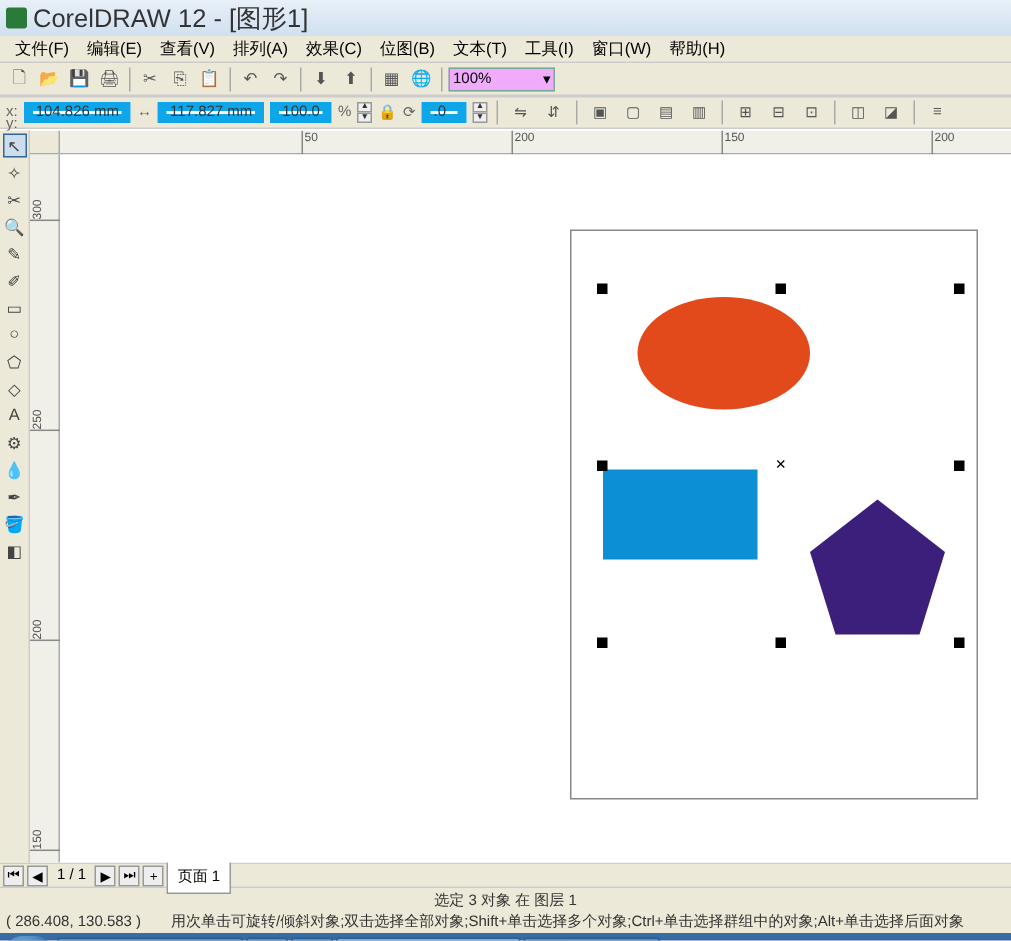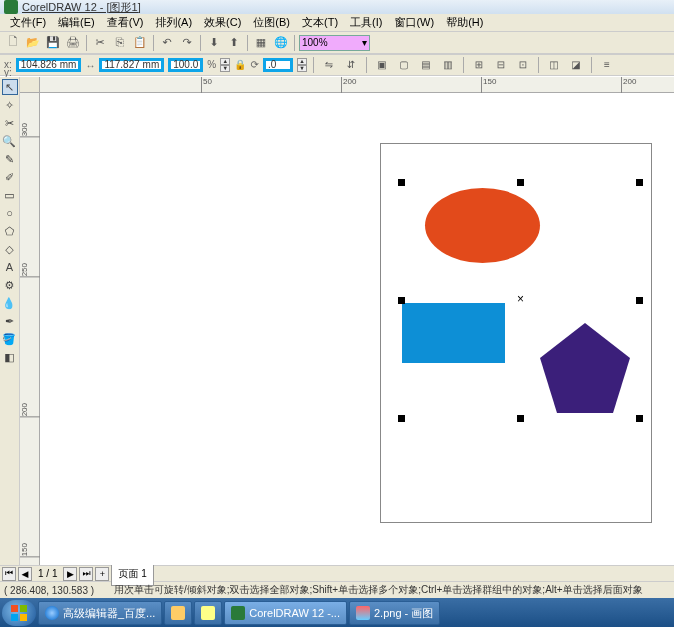--- a/index.html
+++ b/index.html
@@ -1,31 +1,31 @@
 <!DOCTYPE html>
 <html><head>
 <meta charset="utf-8">
 <style>
 * { box-sizing: border-box; margin: 0; padding: 0; font-family: "Microsoft YaHei", Tahoma, sans-serif; }
 body { width: 674px; height: 627px; background: #fff; overflow: hidden; font-size: 11px; }
 
-.titlebar { height: 14px; background: linear-gradient(#e8f0f8,#d0e0f0); display: flex; align-items: center; padding: 0 4px; font-size: 11px; color: #333; text-decoration: underline; }
+.titlebar { height: 24px; background: linear-gradient(#e8f0f8,#d0e0f0); display: flex; align-items: center; padding: 0 4px; font-size: 17px; color: #333; }
 .titlebar .icon { width: 14px; height: 14px; background: #2a7a3a; border-radius: 2px; margin-right: 4px; display:inline-block; }
 
 .menubar { height: 18px; background: #ece9d8; display: flex; align-items: center; padding: 0 4px; font-size: 11px; border-bottom: 1px solid #ccc; }
 .menubar span { padding: 0 6px; cursor: default; }
 
 .toolbar1 { height: 22px; background: #ece9d8; border-bottom: 1px solid #ccc; display: flex; align-items: center; padding: 0 4px; gap: 2px; }
 .tbtn { width: 18px; height: 18px; border: 1px solid transparent; display:inline-flex; align-items:center; justify-content:center; color:#555; }
 .sep { width:1px; height:16px; background:#aaa; margin:0 2px; }
 .zoom-combo { width: 71px; height: 16px; border:1px solid #7a9; background:#f0abfc; font-size:10px; padding:0 2px; display:flex; align-items:center; justify-content:space-between; }
 
 .proprow { height: 22px; background:#ece9d8; border-bottom:1px solid #ccc; display:flex; align-items:center; font-size:10px; padding:0 4px; gap:4px; color:#333; }
 .proprow .lbl { color:#666; }
-.proprow .numfield { border:3px solid #0ea5e9; background:#fff; padding:0 2px; height:14px; min-width:30px; display:inline-flex; align-items:center; }
+.proprow .numfield { border:6px solid #0ea5e9; background:#fff; padding:0 2px; height:14px; min-width:30px; display:inline-flex; align-items:center; }
 .spin { width:10px; display:inline-flex; flex-direction:column; }
 .spin b { height:7px; border:1px solid #999; background:#eee; font-size:6px; line-height:5px; text-align:center; }
 
 .workarea { position: relative; height: 488px; display:flex; }
 .toolbox { width: 20px; background:#ece9d8; border-right:1px solid #ccc; display:flex; flex-direction:column; align-items:center; padding-top:2px; gap:2px; }
 .tool { width:16px; height:16px; border:1px solid transparent; display:flex; align-items:center; justify-content:center; font-size:11px; color:#444; }
 .tool.active { border:1px solid #369; background:#cde; }
 
 .canvas-wrap { flex:1; position:relative; background:#fff; overflow:hidden; }
 .ruler-h { position:absolute; left:20px; top:0; right:0; height:16px; background:#f0f0e8; border-bottom:1px solid #aaa; font-size:8px; color:#555; }
@@ -209,20 +209,23 @@
   <div class="pagebtn">⏮</div>
   <div class="pagebtn">◀</div>
   <span style="padding:0 4px;">1 / 1</span>
   <div class="pagebtn">▶</div>
   <div class="pagebtn">⏭</div>
   <div class="pagebtn">+</div>
   <div class="page-tab">页面 1</div>
 </div>
 
 <div class="statusbar">
+  <div class="row" style="justify-content:center;">
+    <span>选定 3 对象 在 图层 1</span>
+  </div>
   <div class="row">
     <span class="coord">( 286.408, 130.583 )</span>
     <span>用次单击可旋转/倾斜对象;双击选择全部对象;Shift+单击选择多个对象;Ctrl+单击选择群组中的对象;Alt+单击选择后面对象</span>
   </div>
 </div>
 
 <div class="taskbar">
   <div class="start-orb">
     <svg width="18" height="18" viewBox="0 0 18 18">
       <rect x="1" y="1" width="7" height="7" fill="#f25022"></rect>

